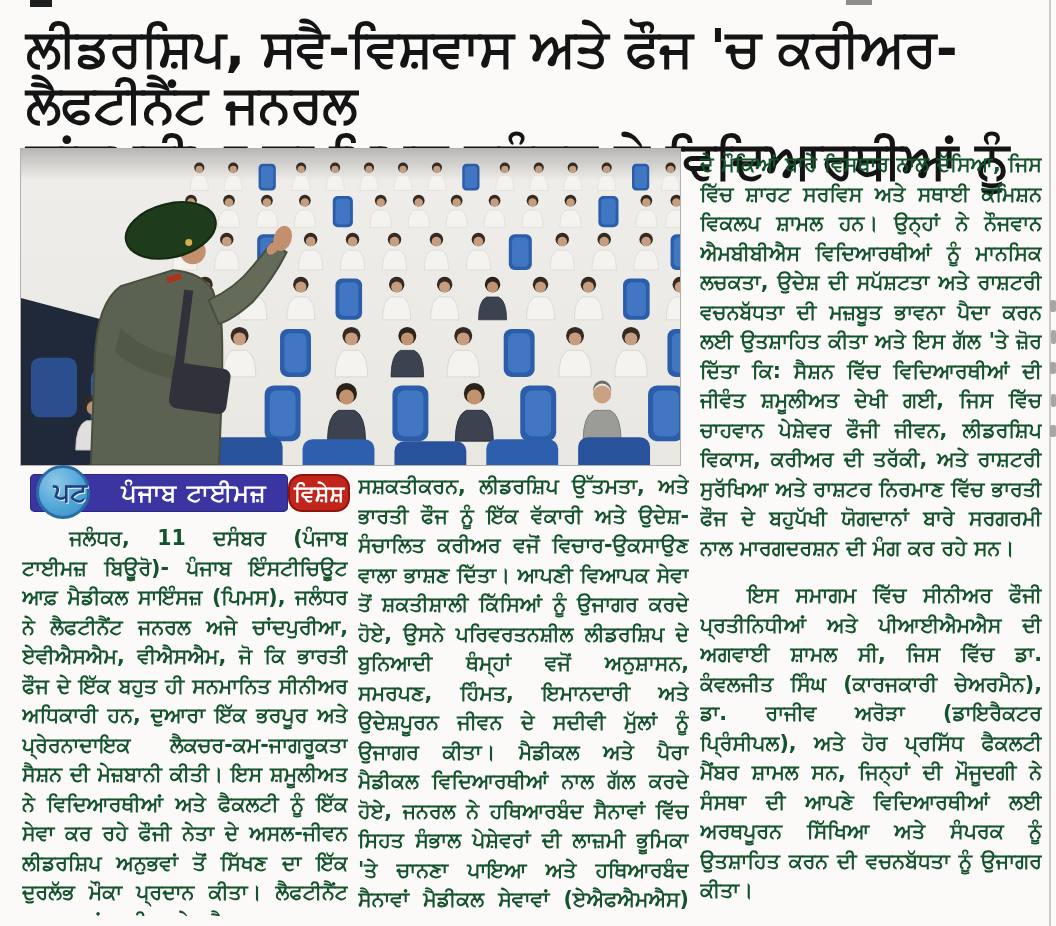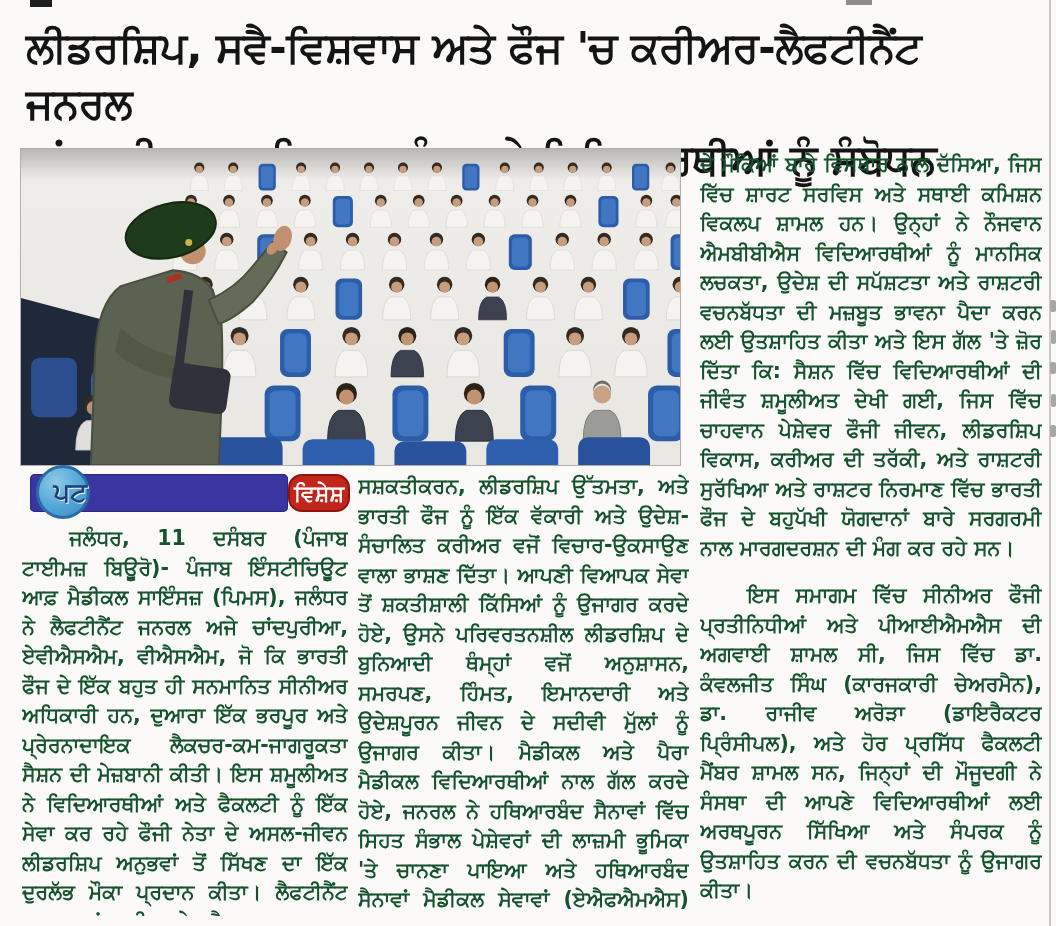--- a/index.html
+++ b/index.html
@@ -5,21 +5,21 @@
   html,body{margin:0;padding:0;}
   body{
     width:1056px;height:926px;position:relative;overflow:hidden;
     background:#fbfaf8;
     font-family:"DejaVu Sans","Liberation Sans",sans-serif;
     color:#1c1c1c;
   }
   .scan-artifact{position:absolute;background:#1e1e1e;}
   .headline{
     position:absolute;left:26px;top:20px;width:1012px;
-    font-size:42px;line-height:56px;font-weight:700;color:#141414;
+    font-size:52px;line-height:56px;font-weight:700;color:#141414;
     letter-spacing:-0.5px;
   }
   .photo-frame{
     position:absolute;left:20px;top:148px;width:661px;height:318px;
     border:1px solid #b3b1ad;box-sizing:border-box;background:#e9e7e3;
   }
   .photo-frame svg{display:block;width:100%;height:100%;}
   .masthead{position:absolute;left:20px;top:466px;width:330px;height:50px;}
   .mast-bar{
     position:absolute;left:10px;top:8px;width:258px;height:38px;
@@ -213,20 +213,21 @@
       <rect x="150" y="218" width="58" height="46" rx="8" fill="#30313a" transform="rotate(8 179 241)"></rect>
     </g>
   </svg>
 </div>
 
 <div class="masthead">
   <div class="mast-bar"></div>
   <div class="mast-logo">
     <span class="mast-monogram">ਪਟ</span>
   </div>
+  <div class="mast-title">ਪੰਜਾਬ ਟਾਈਮਜ਼</div>
   <div class="mast-badge">ਵਿਸ਼ੇਸ਼</div>
 </div>
 
 <div class="body-text col1 para-indent">ਜਲੰਧਰ, 11 ਦਸੰਬਰ (ਪੰਜਾਬ ਟਾਈਮਜ਼ ਬਿਊਰੋ)- ਪੰਜਾਬ ਇੰਸਟੀਚਿਊਟ ਆਫ਼ ਮੈਡੀਕਲ ਸਾਇੰਸਜ਼ (ਪਿਮਸ), ਜਲੰਧਰ ਨੇ ਲੈਫਟੀਨੈਂਟ ਜਨਰਲ ਅਜੇ ਚਾਂਦਪੁਰੀਆ, ਏਵੀਐਸਐਮ, ਵੀਐਸਐਮ, ਜੋ ਕਿ ਭਾਰਤੀ ਫੌਜ ਦੇ ਇੱਕ ਬਹੁਤ ਹੀ ਸਨਮਾਨਿਤ ਸੀਨੀਅਰ ਅਧਿਕਾਰੀ ਹਨ, ਦੁਆਰਾ ਇੱਕ ਭਰਪੂਰ ਅਤੇ ਪ੍ਰੇਰਨਾਦਾਇਕ ਲੈਕਚਰ-ਕਮ-ਜਾਗਰੂਕਤਾ ਸੈਸ਼ਨ ਦੀ ਮੇਜ਼ਬਾਨੀ ਕੀਤੀ। ਇਸ ਸ਼ਮੂਲੀਅਤ ਨੇ ਵਿਦਿਆਰਥੀਆਂ ਅਤੇ ਫੈਕਲਟੀ ਨੂੰ ਇੱਕ ਸੇਵਾ ਕਰ ਰਹੇ ਫੌਜੀ ਨੇਤਾ ਦੇ ਅਸਲ-ਜੀਵਨ ਲੀਡਰਸ਼ਿਪ ਅਨੁਭਵਾਂ ਤੋਂ ਸਿੱਖਣ ਦਾ ਇੱਕ ਦੁਰਲੱਭ ਮੌਕਾ ਪ੍ਰਦਾਨ ਕੀਤਾ। ਲੈਫਟੀਨੈਂਟ ਜਨਰਲ ਚਾਂਦਪੁਰੀਆ ਨੇ ਸਵੈ-</div>
 <div class="body-text col2">ਸਸ਼ਕਤੀਕਰਨ, ਲੀਡਰਸ਼ਿਪ ਉੱਤਮਤਾ, ਅਤੇ ਭਾਰਤੀ ਫੌਜ ਨੂੰ ਇੱਕ ਵੱਕਾਰੀ ਅਤੇ ਉਦੇਸ਼-ਸੰਚਾਲਿਤ ਕਰੀਅਰ ਵਜੋਂ ਵਿਚਾਰ-ਉਕਸਾਉਣ ਵਾਲਾ ਭਾਸ਼ਣ ਦਿੱਤਾ। ਆਪਣੀ ਵਿਆਪਕ ਸੇਵਾ ਤੋਂ ਸ਼ਕਤੀਸ਼ਾਲੀ ਕਿੱਸਿਆਂ ਨੂੰ ਉਜਾਗਰ ਕਰਦੇ ਹੋਏ, ਉਸਨੇ ਪਰਿਵਰਤਨਸ਼ੀਲ ਲੀਡਰਸ਼ਿਪ ਦੇ ਬੁਨਿਆਦੀ ਥੰਮ੍ਹਾਂ ਵਜੋਂ ਅਨੁਸ਼ਾਸਨ, ਸਮਰਪਣ, ਹਿੰਮਤ, ਇਮਾਨਦਾਰੀ ਅਤੇ ਉਦੇਸ਼ਪੂਰਨ ਜੀਵਨ ਦੇ ਸਦੀਵੀ ਮੁੱਲਾਂ ਨੂੰ ਉਜਾਗਰ ਕੀਤਾ। ਮੈਡੀਕਲ ਅਤੇ ਪੈਰਾ ਮੈਡੀਕਲ ਵਿਦਿਆਰਥੀਆਂ ਨਾਲ ਗੱਲ ਕਰਦੇ ਹੋਏ, ਜਨਰਲ ਨੇ ਹਥਿਆਰਬੰਦ ਸੈਨਾਵਾਂ ਵਿੱਚ ਸਿਹਤ ਸੰਭਾਲ ਪੇਸ਼ੇਵਰਾਂ ਦੀ ਲਾਜ਼ਮੀ ਭੂਮਿਕਾ 'ਤੇ ਚਾਨਣਾ ਪਾਇਆ ਅਤੇ ਹਥਿਆਰਬੰਦ ਸੈਨਾਵਾਂ ਮੈਡੀਕਲ ਸੇਵਾਵਾਂ (ਏਐਫਐਮਐਸ) ਰਾਹੀਂ ਕਰੀਅਰ</div>
 <div class="body-text col3">
   <p>ਦੇ ਮੌਕਿਆਂ ਬਾਰੇ ਵਿਸਥਾਰ ਨਾਲ ਦੱਸਿਆ, ਜਿਸ ਵਿੱਚ ਸ਼ਾਰਟ ਸਰਵਿਸ ਅਤੇ ਸਥਾਈ ਕਮਿਸ਼ਨ ਵਿਕਲਪ ਸ਼ਾਮਲ ਹਨ। ਉਨ੍ਹਾਂ ਨੇ ਨੌਜਵਾਨ ਐਮਬੀਬੀਐਸ ਵਿਦਿਆਰਥੀਆਂ ਨੂੰ ਮਾਨਸਿਕ ਲਚਕਤਾ, ਉਦੇਸ਼ ਦੀ ਸਪੱਸ਼ਟਤਾ ਅਤੇ ਰਾਸ਼ਟਰੀ ਵਚਨਬੱਧਤਾ ਦੀ ਮਜ਼ਬੂਤ ਭਾਵਨਾ ਪੈਦਾ ਕਰਨ ਲਈ ਉਤਸ਼ਾਹਿਤ ਕੀਤਾ ਅਤੇ ਇਸ ਗੱਲ 'ਤੇ ਜ਼ੋਰ ਦਿੱਤਾ ਕਿ: ਸੈਸ਼ਨ ਵਿੱਚ ਵਿਦਿਆਰਥੀਆਂ ਦੀ ਜੀਵੰਤ ਸ਼ਮੂਲੀਅਤ ਦੇਖੀ ਗਈ, ਜਿਸ ਵਿੱਚ ਚਾਹਵਾਨ ਪੇਸ਼ੇਵਰ ਫੌਜੀ ਜੀਵਨ, ਲੀਡਰਸ਼ਿਪ ਵਿਕਾਸ, ਕਰੀਅਰ ਦੀ ਤਰੱਕੀ, ਅਤੇ ਰਾਸ਼ਟਰੀ ਸੁਰੱਖਿਆ ਅਤੇ ਰਾਸ਼ਟਰ ਨਿਰਮਾਣ ਵਿੱਚ ਭਾਰਤੀ ਫੌਜ ਦੇ ਬਹੁਪੱਖੀ ਯੋਗਦਾਨਾਂ ਬਾਰੇ ਸਰਗਰਮੀ ਨਾਲ ਮਾਰਗਦਰਸ਼ਨ ਦੀ ਮੰਗ ਕਰ ਰਹੇ ਸਨ।</p>
   <p class="para-indent">ਇਸ ਸਮਾਗਮ ਵਿੱਚ ਸੀਨੀਅਰ ਫੌਜੀ ਪ੍ਰਤੀਨਿਧੀਆਂ ਅਤੇ ਪੀਆਈਐਮਐਸ ਦੀ ਅਗਵਾਈ ਸ਼ਾਮਲ ਸੀ, ਜਿਸ ਵਿੱਚ ਡਾ. ਕੰਵਲਜੀਤ ਸਿੰਘ (ਕਾਰਜਕਾਰੀ ਚੇਅਰਮੈਨ), ਡਾ. ਰਾਜੀਵ ਅਰੋੜਾ (ਡਾਇਰੈਕਟਰ ਪ੍ਰਿੰਸੀਪਲ), ਅਤੇ ਹੋਰ ਪ੍ਰਸਿੱਧ ਫੈਕਲਟੀ ਮੈਂਬਰ ਸ਼ਾਮਲ ਸਨ, ਜਿਨ੍ਹਾਂ ਦੀ ਮੌਜੂਦਗੀ ਨੇ ਸੰਸਥਾ ਦੀ ਆਪਣੇ ਵਿਦਿਆਰਥੀਆਂ ਲਈ ਅਰਥਪੂਰਨ ਸਿੱਖਿਆ ਅਤੇ ਸੰਪਰਕ ਨੂੰ ਉਤਸ਼ਾਹਿਤ ਕਰਨ ਦੀ ਵਚਨਬੱਧਤਾ ਨੂੰ ਉਜਾਗਰ ਕੀਤਾ।</p>
 </div>
 

